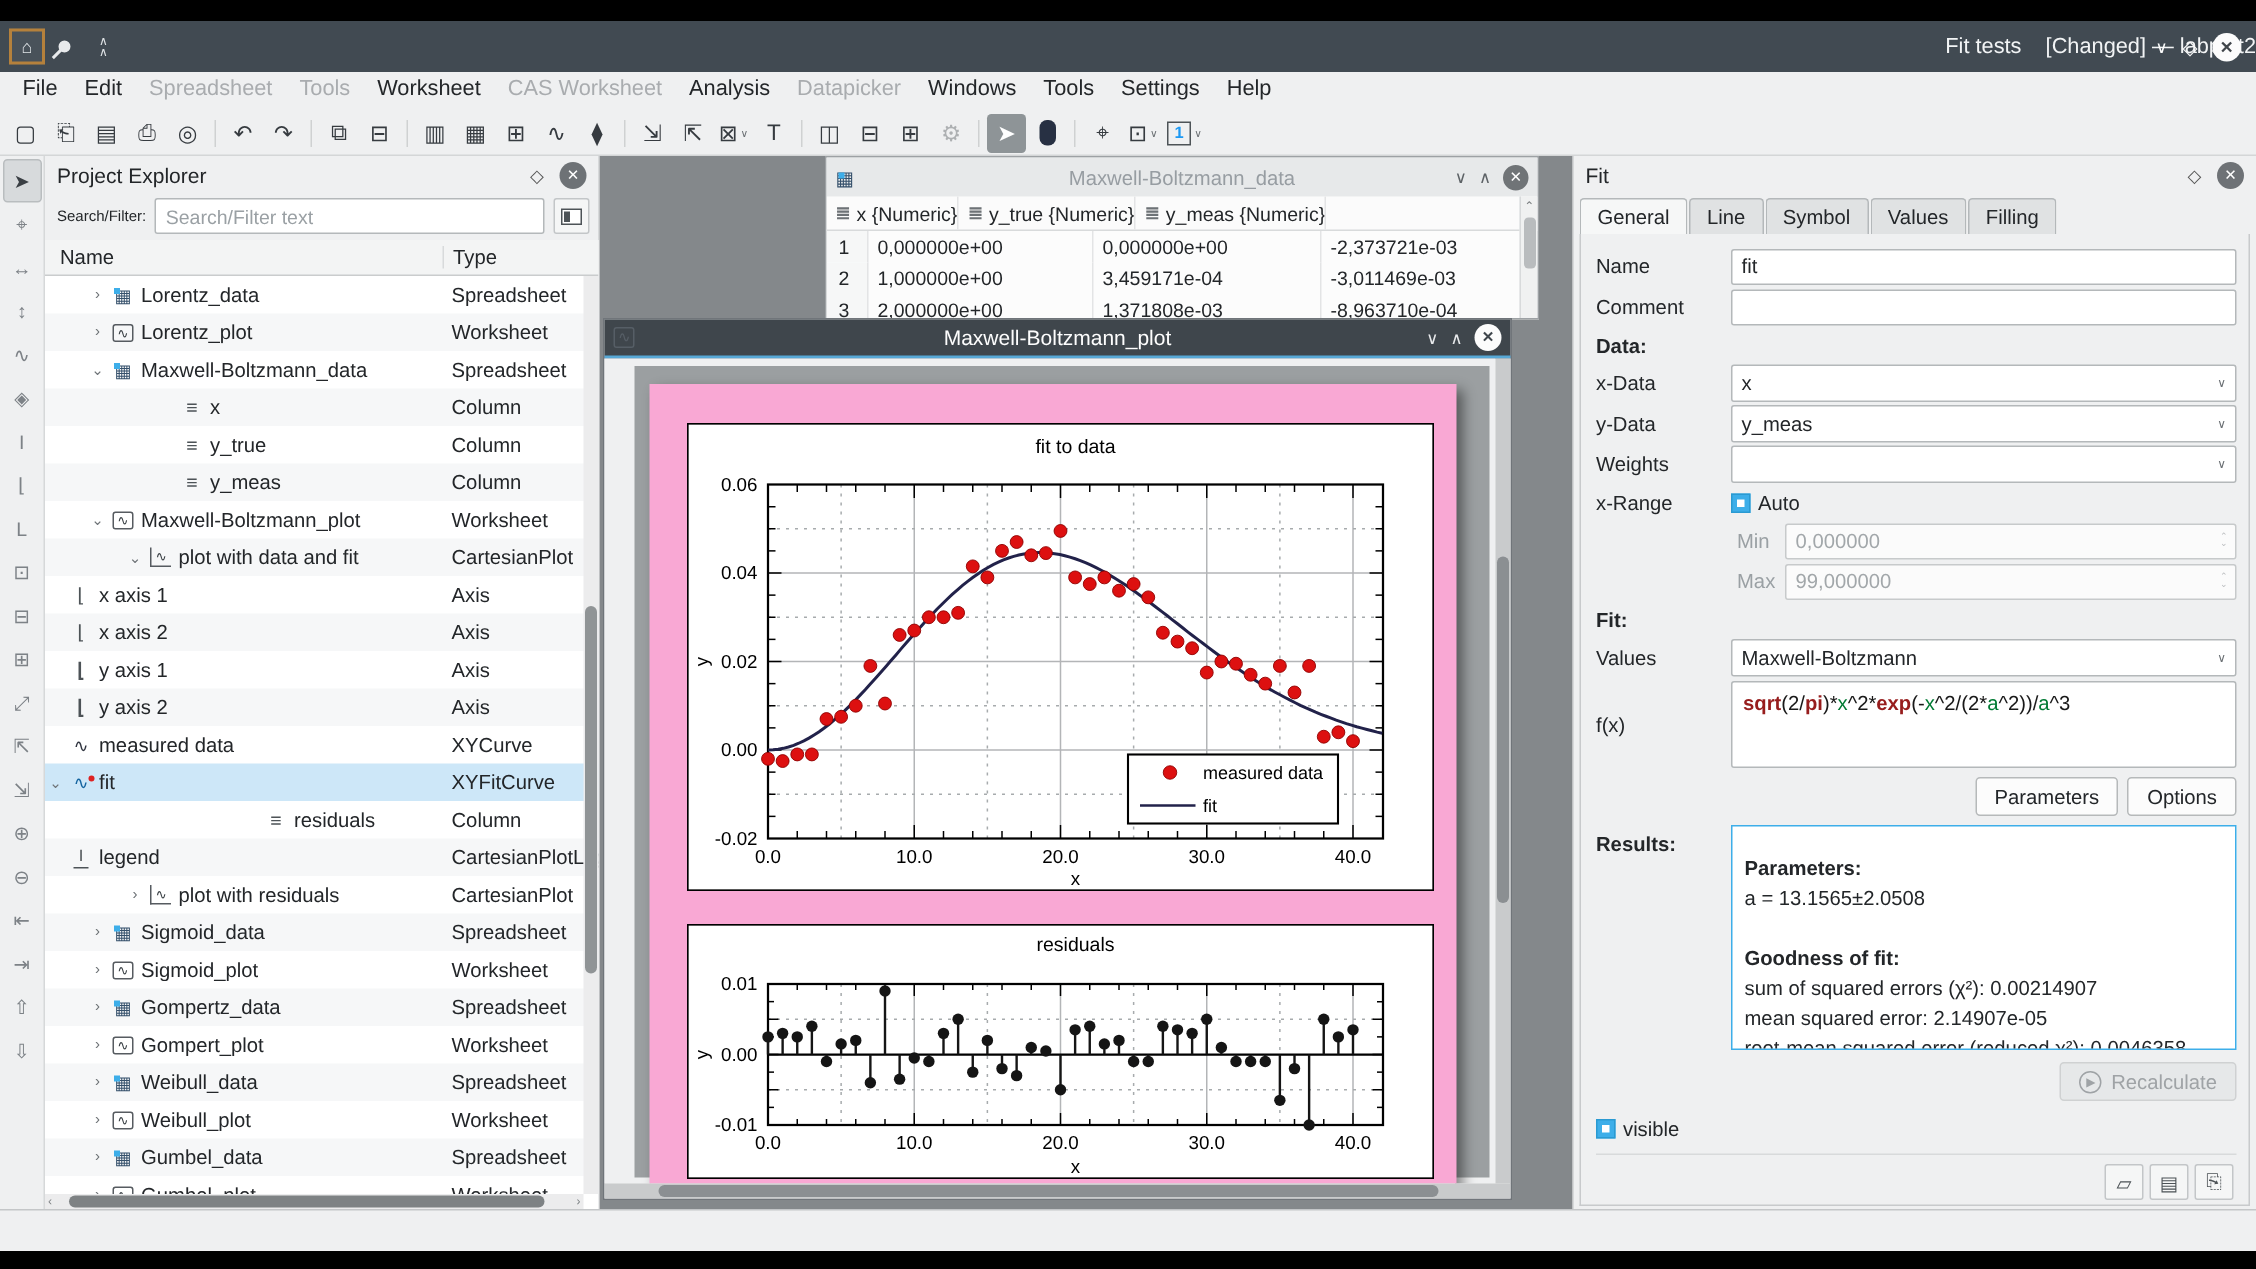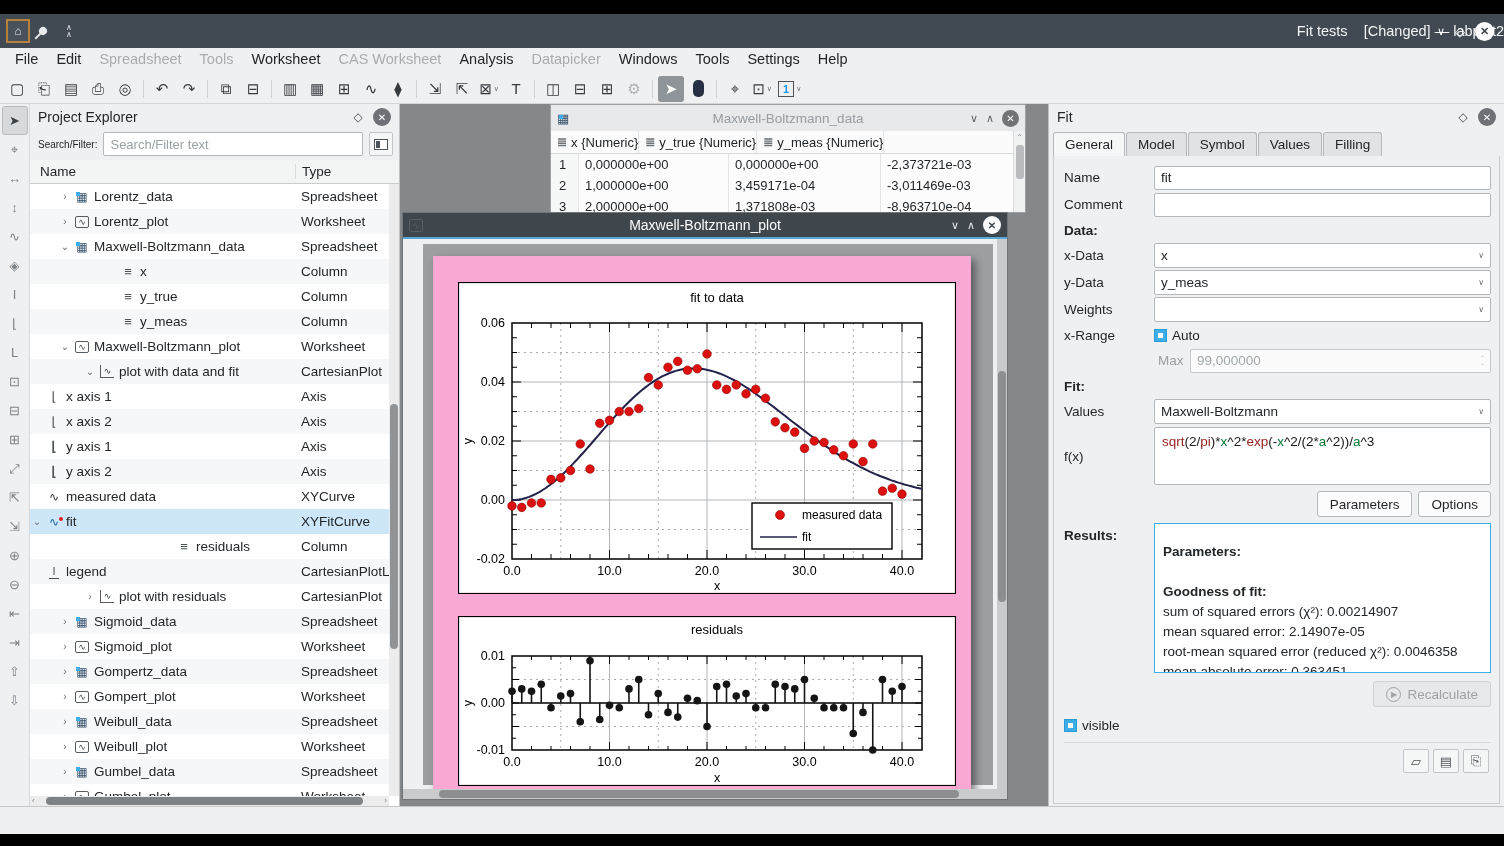--- a/index.html
+++ b/index.html
@@ -135,21 +135,21 @@
   .fsect{font-weight:bold;min-height:24px;display:flex;align-items:center}
   .finput{flex:1;height:24px;border:1px solid #b4b8ba;border-radius:2px;background:#fff;font-size:13.5px;padding:0 6px;color:#232629;font-family:"Liberation Sans",sans-serif}
   .fselect{flex:1;height:25px;border:1px solid #b4b8ba;border-radius:2px;background:#fff;display:flex;align-items:center;padding:0 6px;position:relative}
   .fselect::after{content:"∨";position:absolute;right:6px;font-size:8px;color:#6a6f73}
   .chk{width:13px;height:13px;border:1px solid #2a9ad2;background:#3daee9;display:inline-flex;align-items:center;justify-content:center;margin-right:5px;flex:none}
   .chk::after{content:"";width:5px;height:5px;background:#fff}
   .minmax-label{color:#9aa0a4;width:32px;text-align:left;margin-left:4px}
   .spin{flex:1;height:24px;border:1px solid #c7cacb;border-radius:2px;background:#fbfbfb;color:#a2a7aa;display:flex;align-items:center;padding:0 6px;position:relative}
   .spin::after{content:"⌃\A⌄";white-space:pre;position:absolute;right:5px;font-size:6px;line-height:5px;color:#b9bcbe;top:6px}
   #formula-box{flex:1;min-height:56px;border:1px solid #b4b8ba;border-radius:2px;background:#fff;padding:5px 7px;font-size:13.5px;line-height:18px}
-  #formula-box span[data-c="func"]{color:#971d1d;font-weight:normal}
+  #formula-box span[data-c="func"]{color:#971d1d;font-weight:bold}
   #formula-box span[data-c="var"]{color:#007a33}
   #formula-box span[data-c="plain"]{color:#191919}
   .btnrow{display:flex;justify-content:flex-end;gap:6px;margin:6px 0}
   .kbtn{height:26px;padding:0 12px;border:1px solid #b6b9ba;border-radius:3px;background:#fcfcfc;font-size:13.5px;color:#232629;display:flex;align-items:center}
   #results-row{display:flex;align-items:flex-start}
   #results-box{flex:1;height:150px;border:1px solid #3daee9;background:#fff;padding:20px 8px;position:relative;overflow:hidden}
   .rline{min-height:20px;font-size:13.5px;color:#232629;white-space:nowrap}
   .rline[data-b="true"]{font-weight:bold}
   #recalc-row{display:flex;justify-content:flex-end;margin-top:8px}
   .kbtn[data-state="disabled"]{background:#e6e8e9;border-color:#cfd1d2;color:#9fa3a6}
@@ -1053,21 +1053,21 @@
         <div class="dock-head">
           <span>Fit</span>
           <span class="sp"></span>
           <span class="mini-ic">◇</span>
           <span class="mini-close">✕</span>
         </div>
         <div id="tabbar">
 
             <span class="tab" data-active="true">General</span>
 
-            <span class="tab" data-active="false">Model</span>
+            <span class="tab" data-active="false">Line</span>
 
             <span class="tab" data-active="false">Symbol</span>
 
             <span class="tab" data-active="false">Values</span>
 
             <span class="tab" data-active="false">Filling</span>
           </div>
         <div id="fit-pane">
           <div id="fit-form">
             <div class="frow">
@@ -1097,20 +1097,27 @@
                   <span></span>
                 </span>
             </div>
             <div class="frow" style="min-height:24px">
               <span class="flabel">x-Range</span>
               <span class="chk"></span>
               <span>Auto</span>
             </div>
             <div class="frow">
               <span class="flabel"></span>
+              <span class="minmax-label">Min</span>
+              <span class="spin">
+                  <span>0,000000</span>
+                </span>
+            </div>
+            <div class="frow">
+              <span class="flabel"></span>
               <span class="minmax-label">Max</span>
               <span class="spin">
                   <span>99,000000</span>
                 </span>
             </div>
             <div class="fsect">Fit:</div>
             <div class="frow">
               <span class="flabel">Values</span>
               <span class="fselect">
                   <span>Maxwell-Boltzmann</span>
@@ -1124,20 +1131,21 @@
             </div>
             <div class="btnrow">
               <span class="kbtn">Parameters</span>
               <span class="kbtn">Options</span>
             </div>
             <div id="results-row">
               <span class="flabel fsect" style="width:90px">Results:</span>
               <div id="results-box">
 
               <div class="rline" data-b="true">Parameters:</div>
+                  <div class="rline" data-b="false">a = 13.1565±2.0508</div>
                   <div class="rline" data-b="false"></div>
                   <div class="rline" data-b="true">Goodness of fit:</div>
                   <div class="rline" data-b="false">sum of squared errors (χ²): 0.00214907</div>
                   <div class="rline" data-b="false">mean squared error: 2.14907e-05</div>
                   <div class="rline" data-b="false">root-mean squared error (reduced χ²): 0.0046358</div>
                   <div class="rline" data-b="false">mean absolute error: 0.363451</div>
                 </div>
             </div>
             <div id="recalc-row">
               <span class="kbtn" data-state="disabled">

